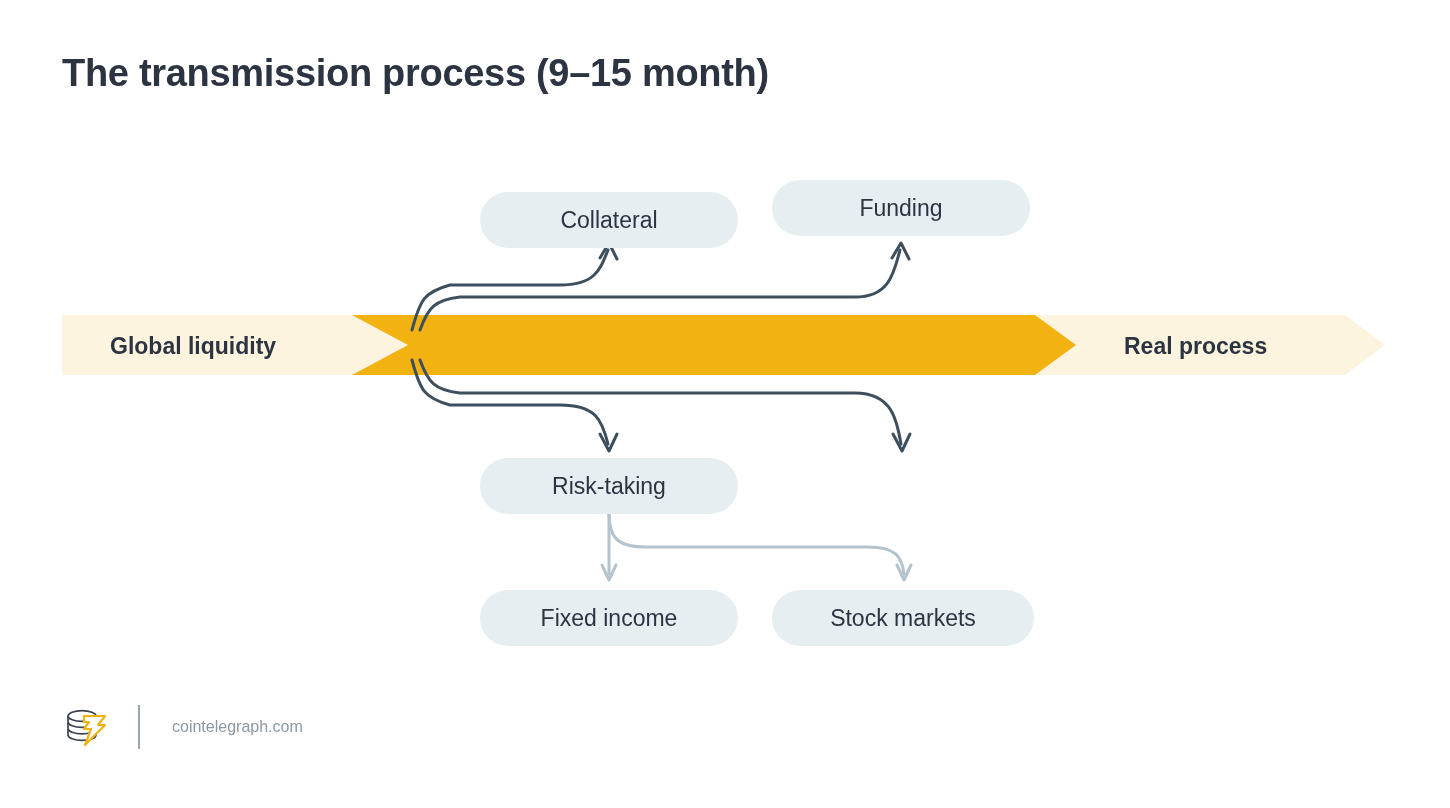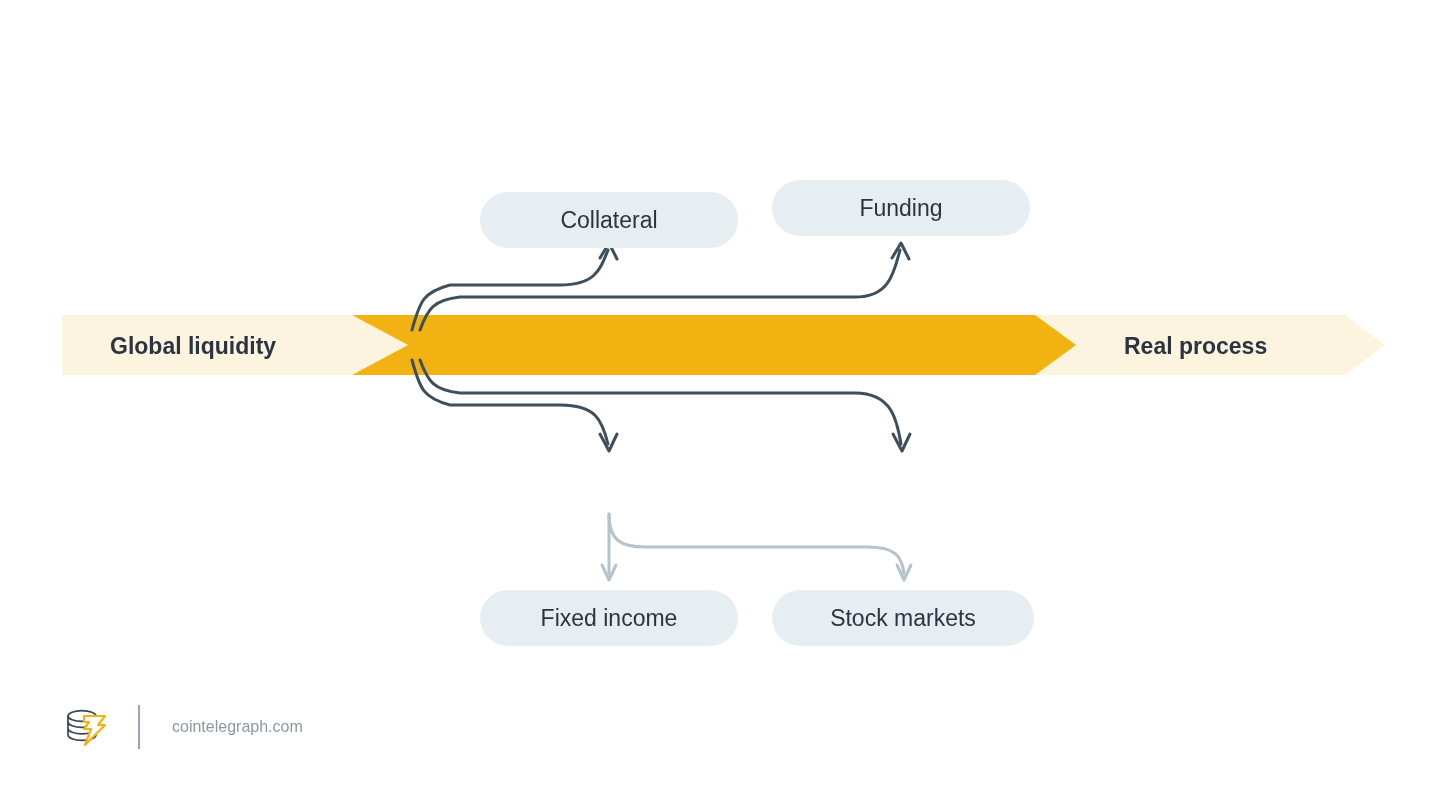--- a/index.html
+++ b/index.html
@@ -108,20 +108,21 @@
     font-size: 16px;
     color: #8c99a2;
     white-space: nowrap;
   }
 </style>
 </head>
 <body>
 
 <div class="infographic">
 
+  <div class="title">The transmission process (9–15 month)</div>
 
   <div class="canvas">
     <svg viewBox="0 0 1450 808" xmlns="http://www.w3.org/2000/svg">
 
       <polygon points="62,315 1345,315 1385,345 1345,375 62,375" fill="#fdf4e0"></polygon>
       <rect x="62" y="315" width="40" height="60" rx="16" fill="#fdf4e0"></rect>
 
       <polygon points="352,315 1035,315 1076,345 1035,375 352,375 408,345" fill="#f2b211"></polygon>
 
       <path d="M 412,330 C 420,300 424,292 450,285 L 560,285 C 595,285 600,270 608,250" fill="none" stroke="#3d4e5c" stroke-width="3" stroke-linecap="round"></path>
@@ -146,20 +147,23 @@
 
   <div class="band-label band-label-left">Global liquidity</div>
   <div class="band-label band-label-right">Real process</div>
 
   <div class="node node-collateral">
     <span>Collateral</span>
   </div>
   <div class="node node-funding">
     <span>Funding</span>
   </div>
+  <div class="node node-risktaking">
+    <span>Risk-taking</span>
+  </div>
   <div class="node node-fixedincome">
     <span>Fixed income</span>
   </div>
   <div class="node node-stockmarkets">
     <span>Stock markets</span>
   </div>
 
   <div class="footer">
     <div class="footer-logo">
       <svg viewBox="0 0 50 50" width="50" height="50" xmlns="http://www.w3.org/2000/svg">

